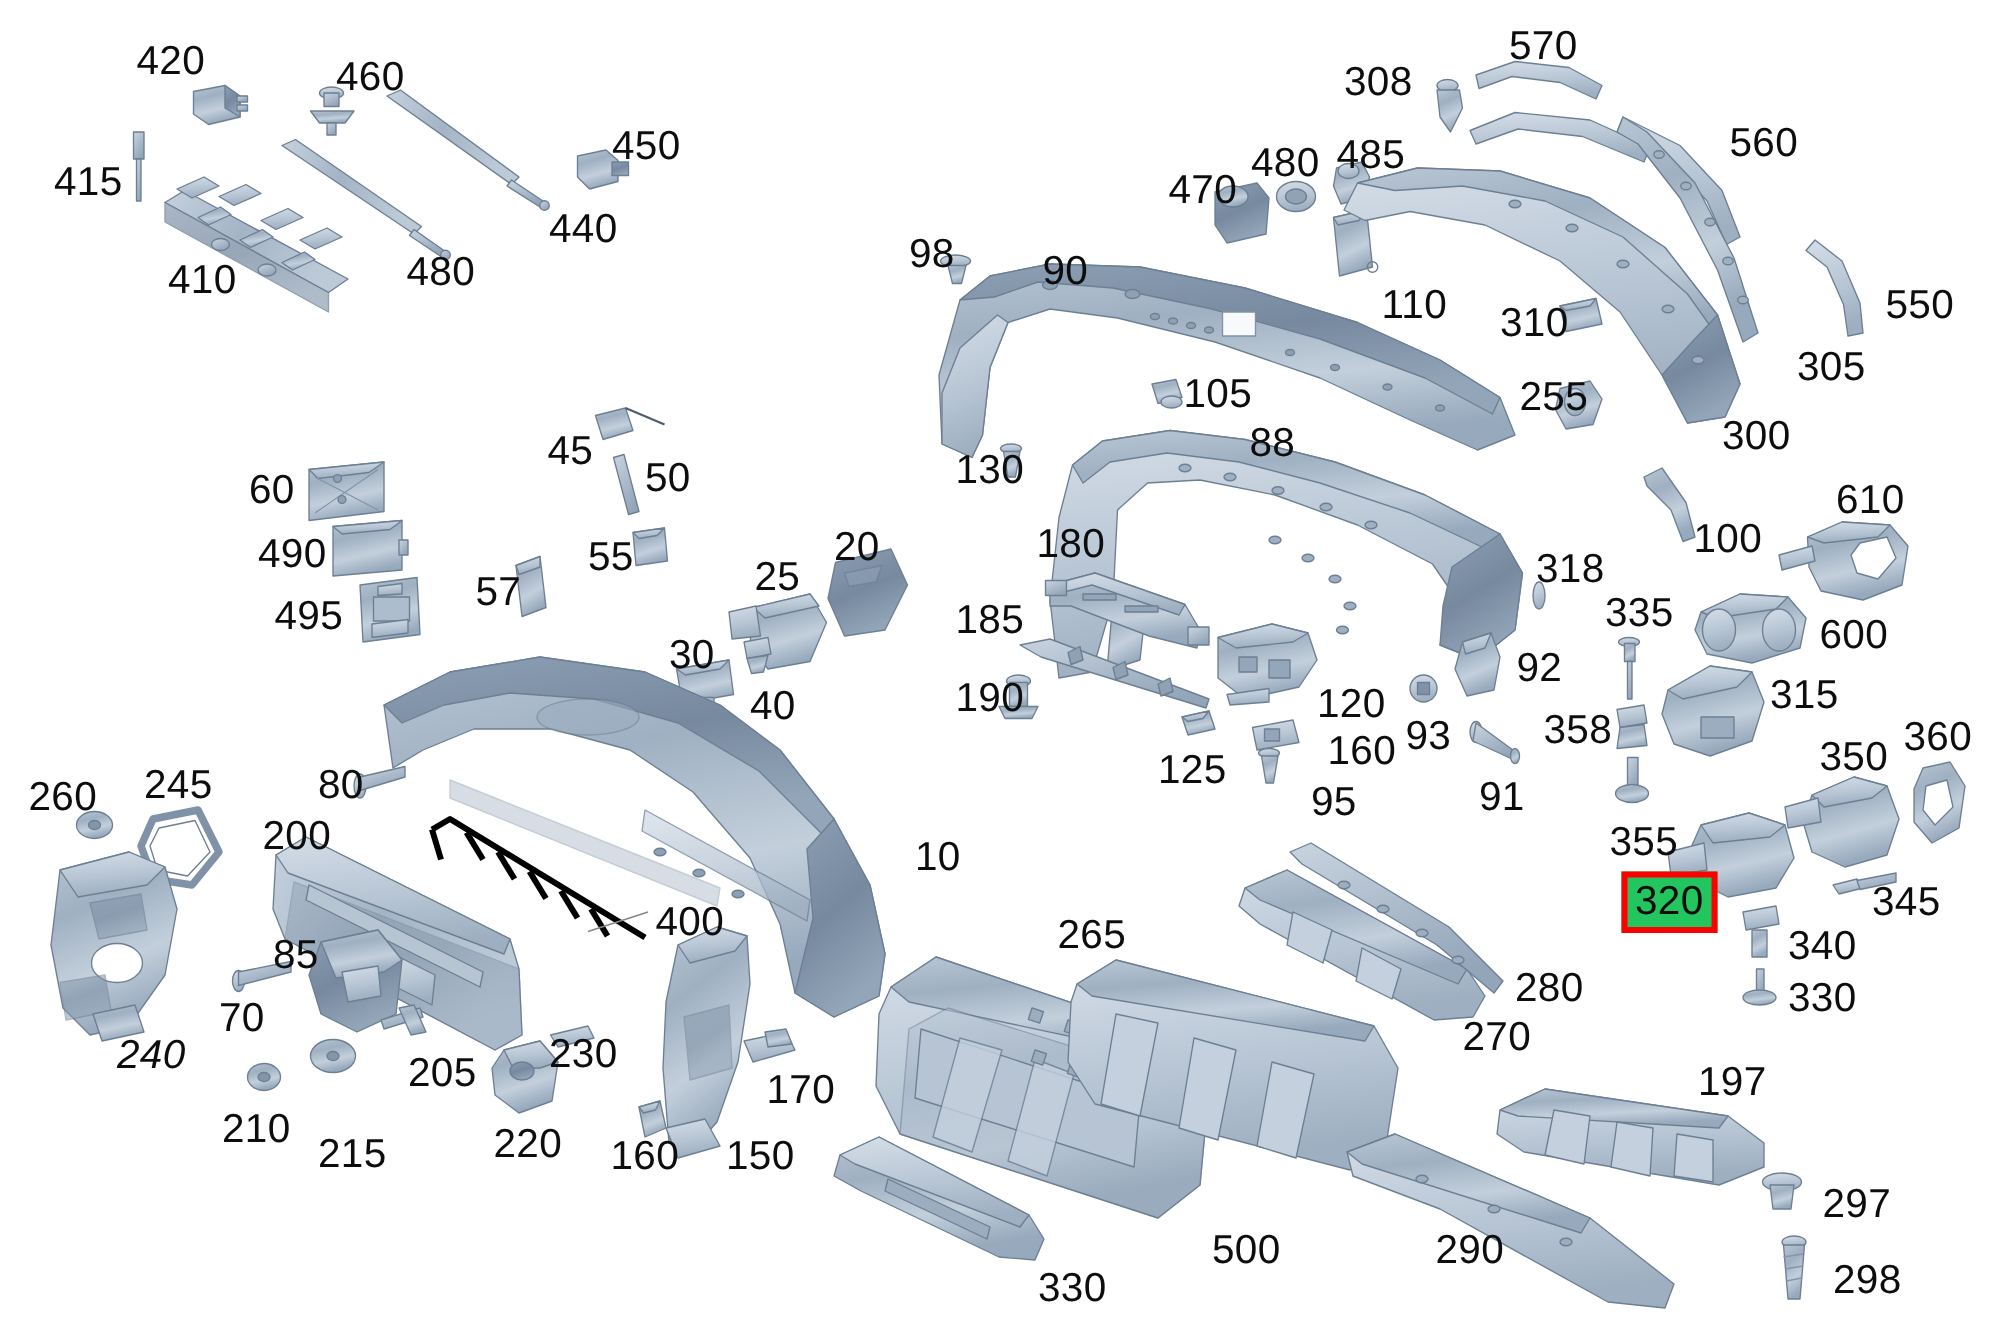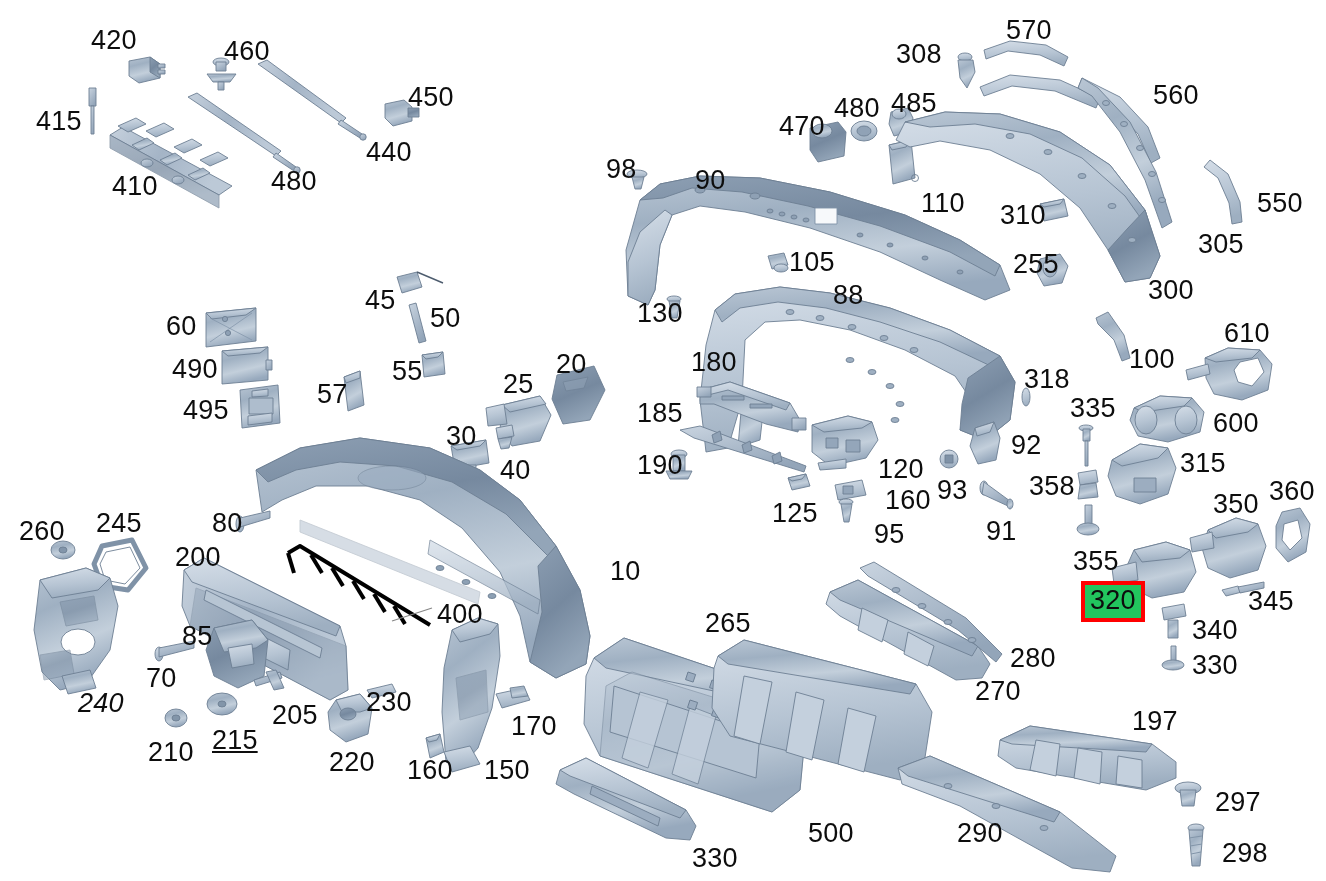--- a/index.html
+++ b/index.html
@@ -662,21 +662,21 @@
       <div class="lbl" style="left: 1073px; top: 548px;">355</div>
       <div class="lbl hl" style="left: 1090px; top: 587px;">320</div>
       <div class="lbl" style="left: 1248px; top: 588px;">345</div>
       <div class="lbl" style="left: 1192px; top: 617px;">340</div>
       <div class="lbl" style="left: 1192px; top: 652px;">330</div>
       <div class="lbl" style="left: 19px; top: 518px;">260</div>
       <div class="lbl" style="left: 96px; top: 510px;">245</div>
       <div class="lbl" style="left: 78px; top: 690px; font-style: italic;">240</div>
       <div class="lbl" style="left: 146px; top: 665px;">70</div>
       <div class="lbl" style="left: 148px; top: 739px;">210</div>
-      <div class="lbl" style="left: 212px; top: 727px; text-decoration: underline;">215</div>
+      <div class="lbl" style="left: 212px; top: 756px;">215</div>
       <div class="lbl" style="left: 182px; top: 623px;">85</div>
       <div class="lbl" style="left: 272px; top: 702px;">205</div>
       <div class="lbl" style="left: 175px; top: 544px;">200</div>
       <div class="lbl" style="left: 212px; top: 510px;">80</div>
       <div class="lbl" style="left: 329px; top: 749px;">220</div>
       <div class="lbl" style="left: 366px; top: 689px;">230</div>
       <div class="lbl" style="left: 407px; top: 757px;">160</div>
       <div class="lbl" style="left: 484px; top: 757px;">150</div>
       <div class="lbl" style="left: 511px; top: 713px;">170</div>
       <div class="lbl" style="left: 437px; top: 601px;">400</div>

